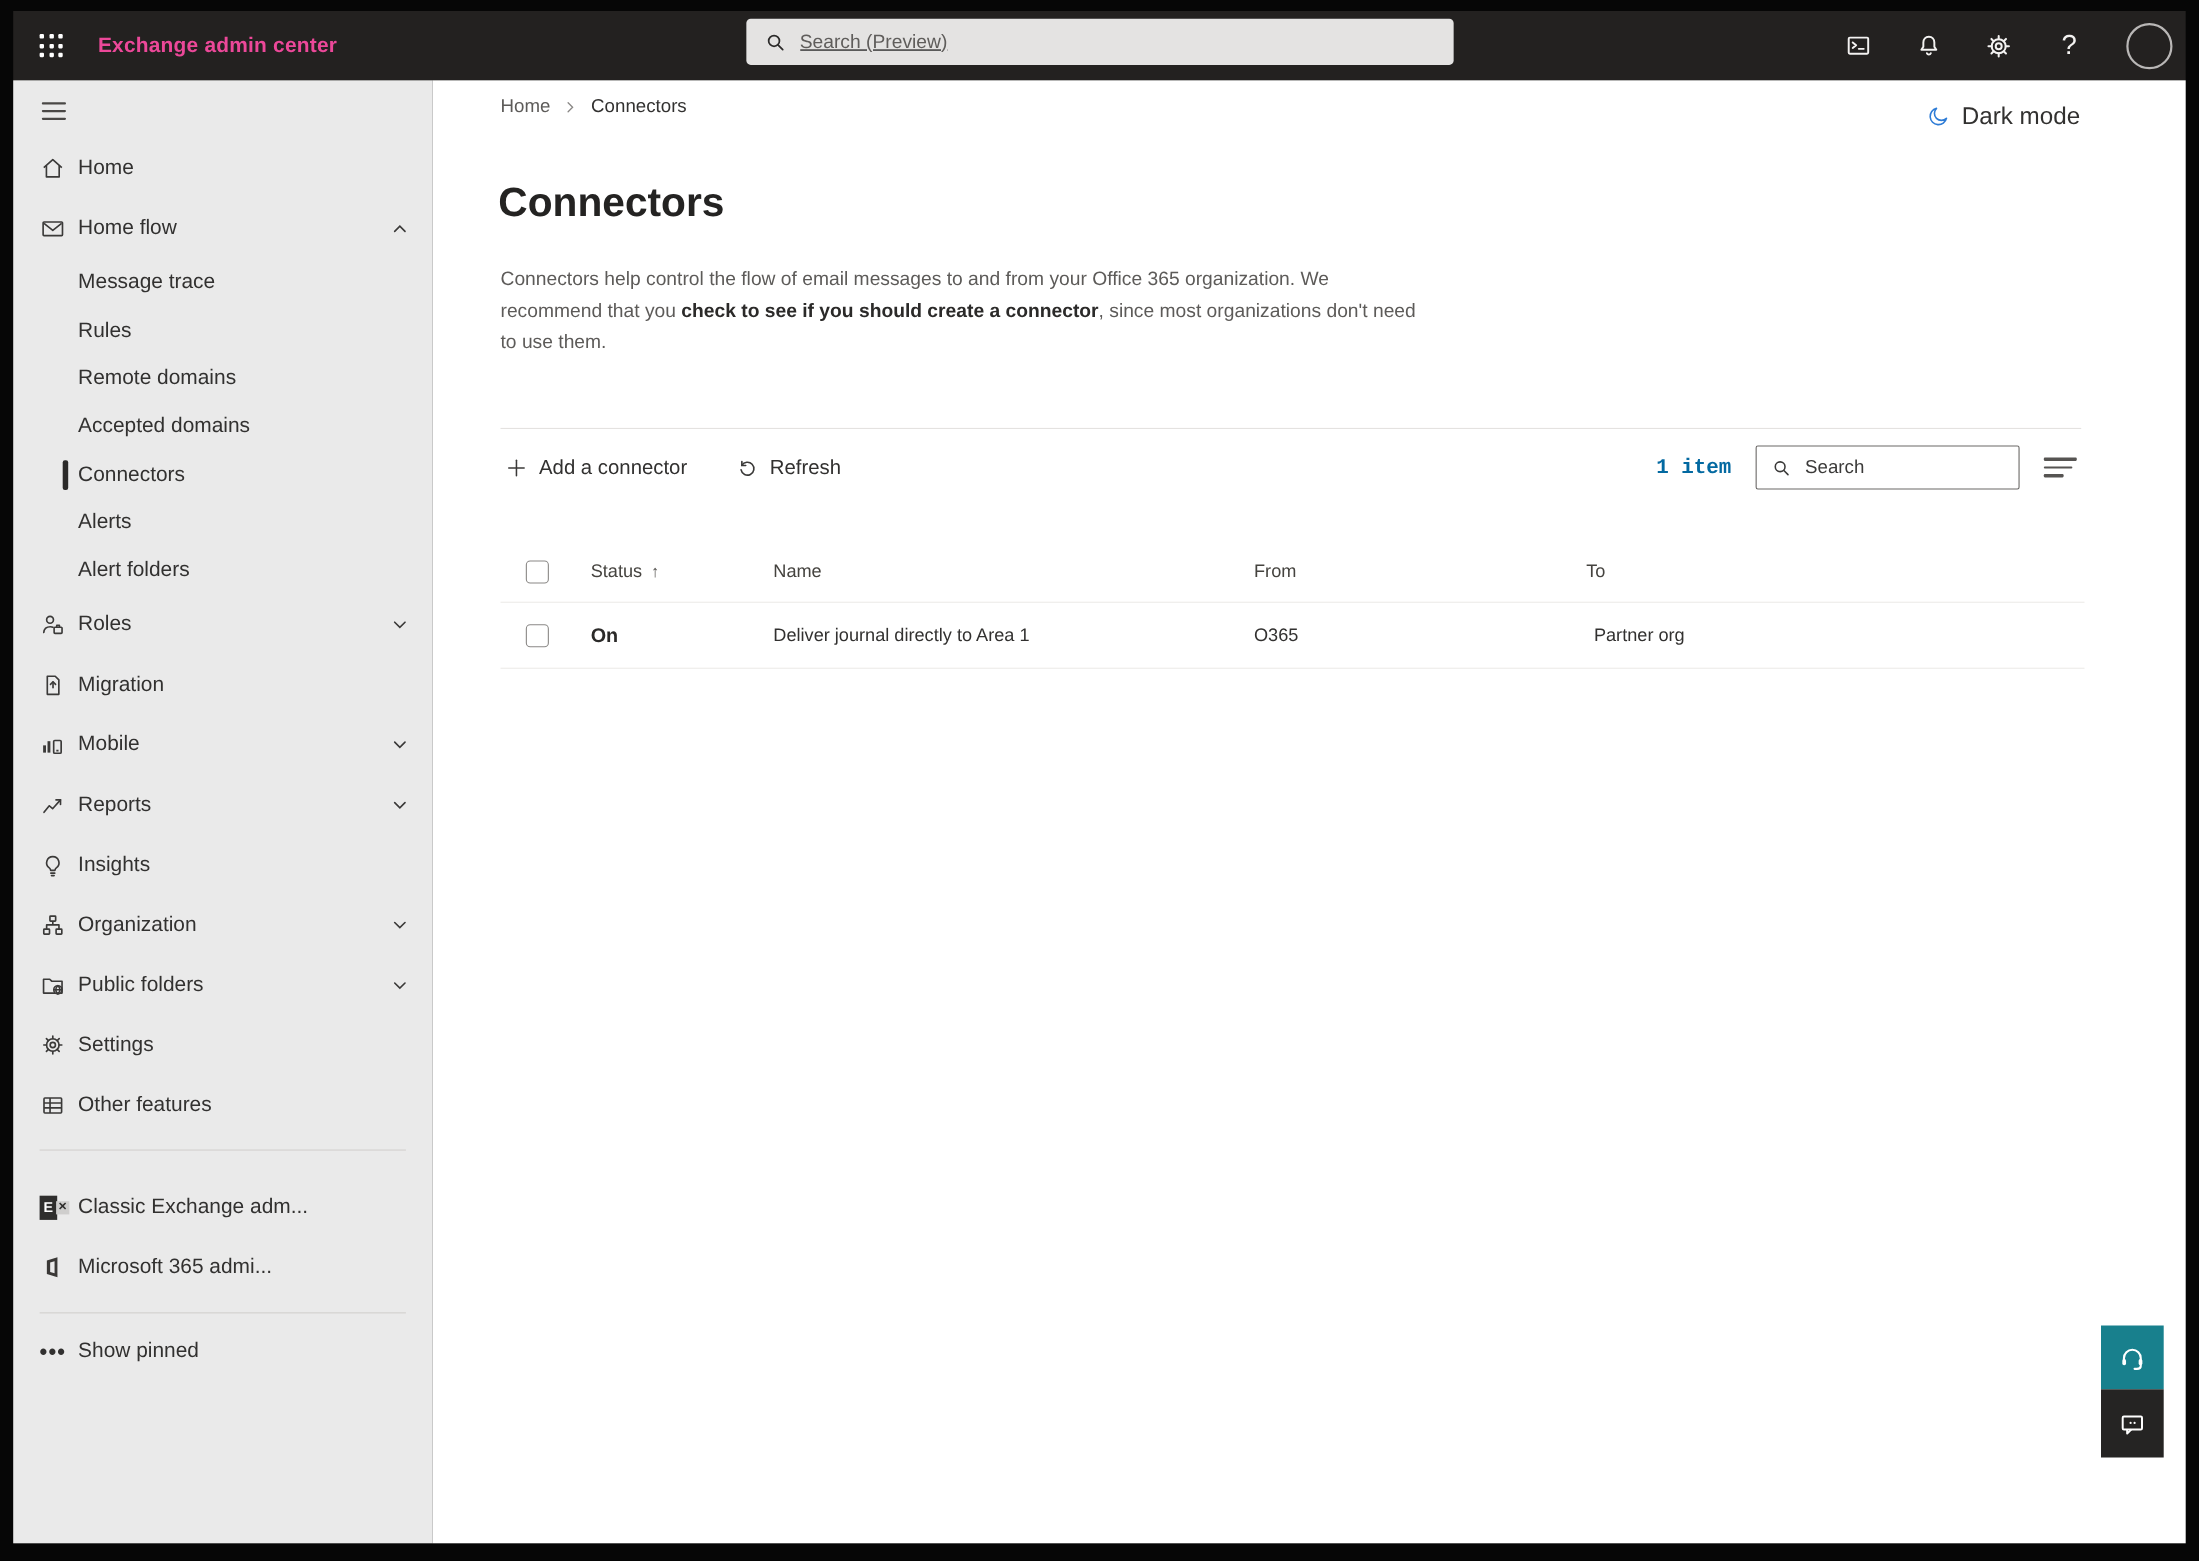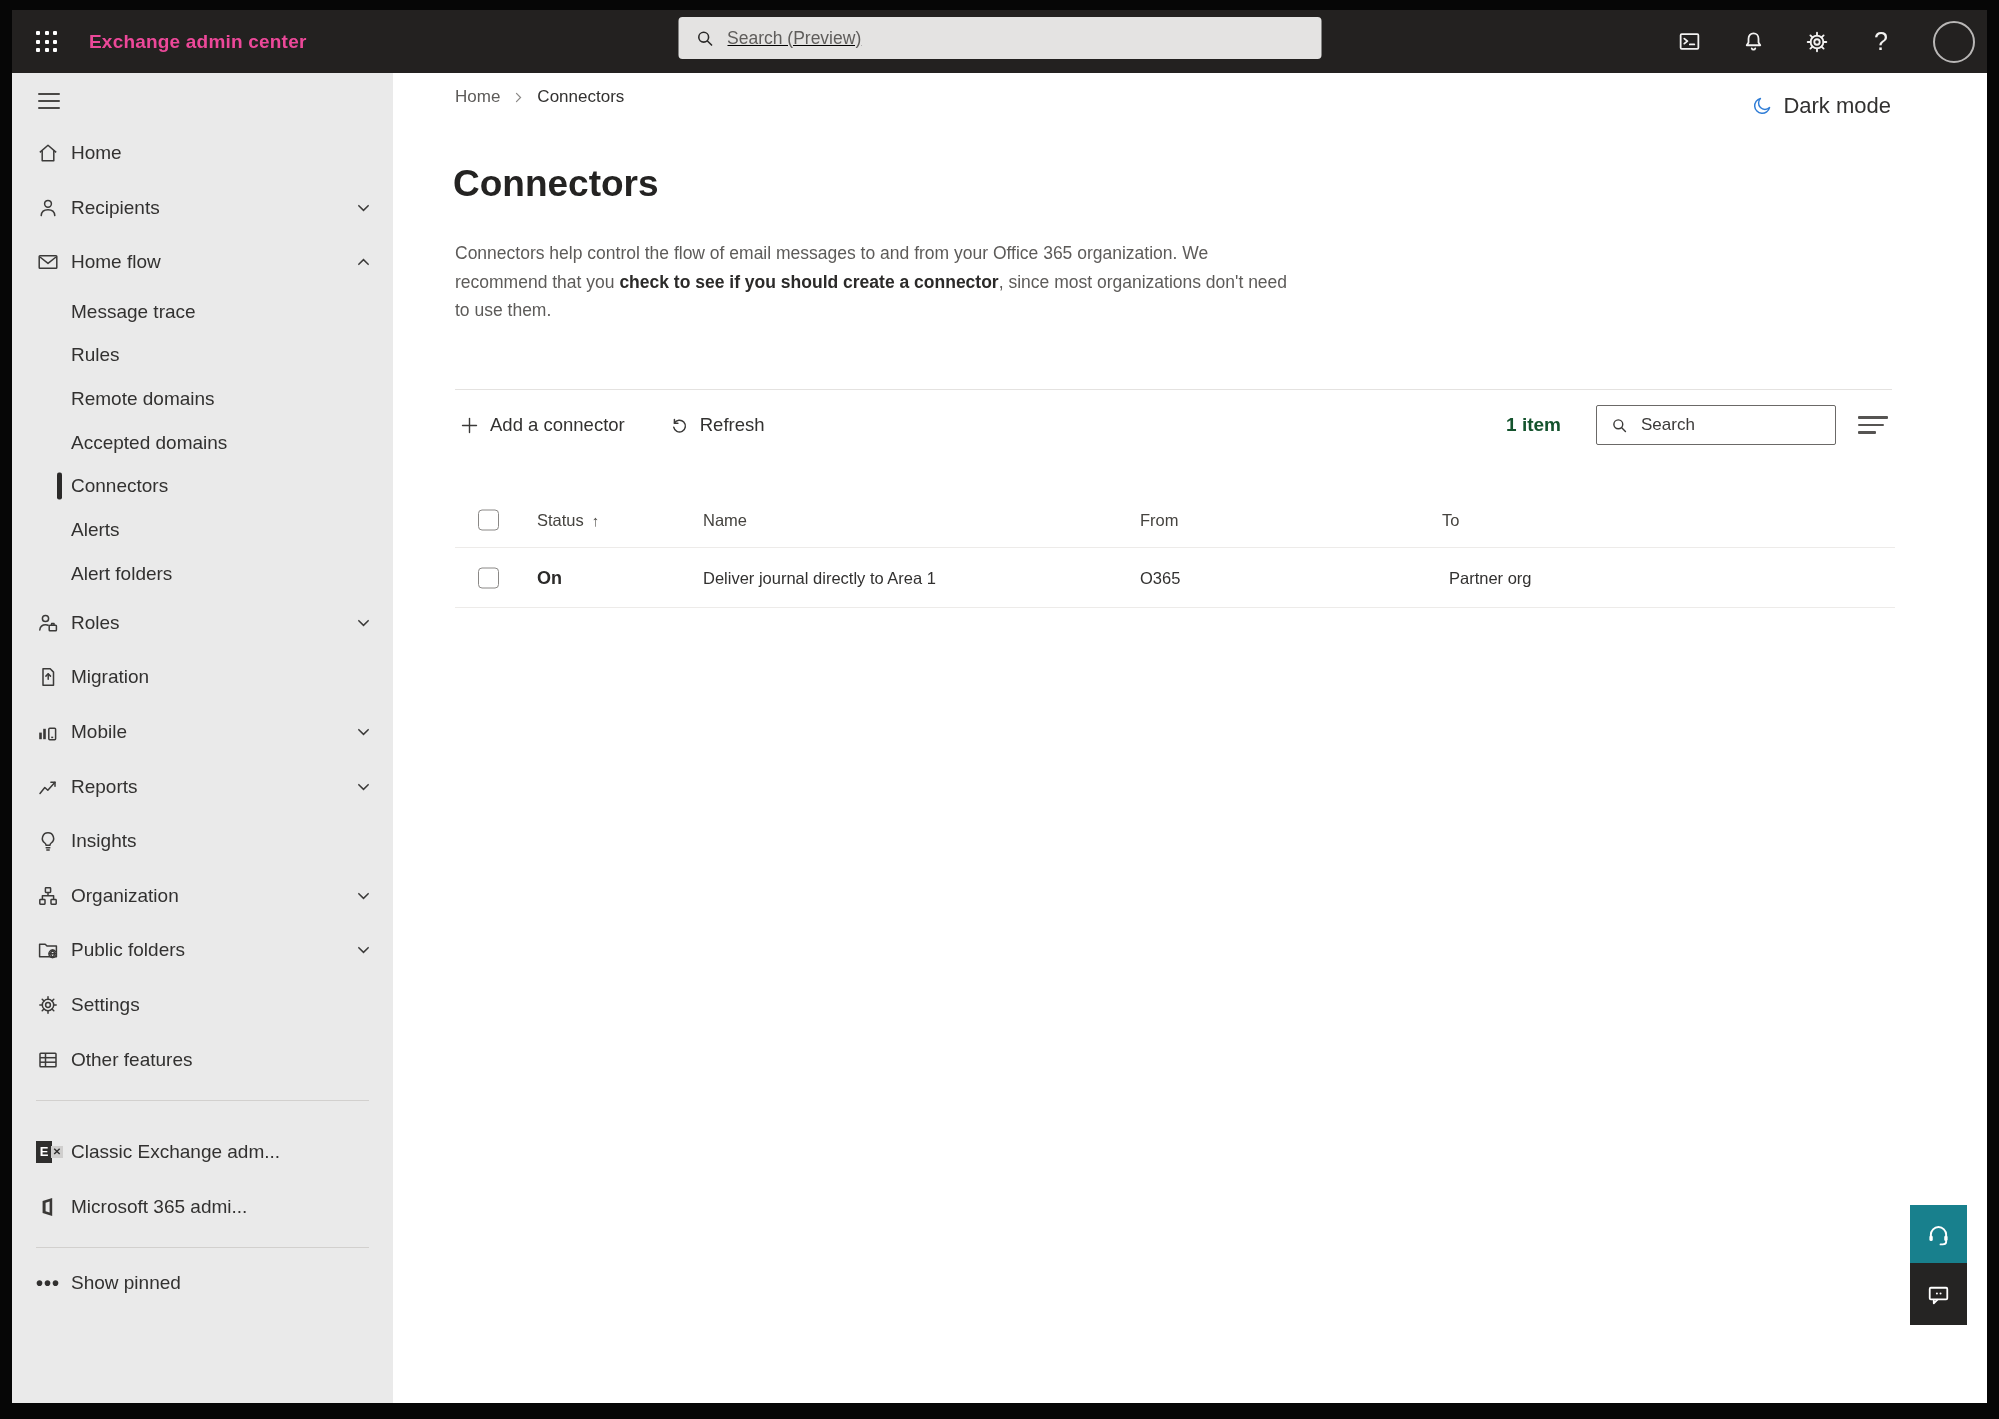--- a/index.html
+++ b/index.html
@@ -47,21 +47,21 @@
   .darkmode{position:absolute;right:96px;top:20px;display:flex;align-items:center;gap:10px;cursor:pointer;}
   .darkmode .dm-lbl{font-size:22px;color:#323130;}
   .page-title{position:absolute;left:60px;top:90px;font-size:37px;font-weight:700;color:#242322;margin:0;}
   .page-desc{position:absolute;left:62px;top:166px;width:845px;font-size:17.5px;line-height:28.5px;color:#5d5b59;margin:0;}
   .page-desc b{color:#2b2a29;font-weight:700;}
   .hr1{position:absolute;left:62px;right:95px;top:316px;height:1px;background:#e4e2e0;}
 
   .toolbar-left{position:absolute;left:60px;top:331px;height:42px;display:flex;align-items:center;gap:32px;}
   .cmd-btn{display:flex;align-items:center;gap:10px;font-size:18.5px;color:#323130;cursor:pointer;padding:4px 6px;}
   .toolbar-right{position:absolute;right:95px;top:331px;height:42px;display:flex;align-items:center;gap:18px;}
-  .item-count{font-family:Liberation Sans, sans-serif;font-weight:700;font-size:19px;color:#14532d;margin-right:17px;}
+  .item-count{font-family:Liberation Mono, monospace;font-weight:700;font-size:19px;color:#0369a1;margin-right:4px;}
   .tbl-search{width:240px;height:40px;border:1px solid #6b6967;border-radius:2px;background:#fff;display:flex;align-items:center;box-sizing:border-box;}
   .tbl-search svg{margin-left:13px;}
   .tbl-search input{flex:1;min-width:0;border:none;outline:none;font-size:17px;color:#323130;margin-left:10px;font-family:"Liberation Sans",sans-serif;background:transparent;}
   .tbl-search input::placeholder{color:#3b3a39;}
   .sortlines{display:flex;flex-direction:column;gap:5px;cursor:pointer;padding:4px;}
   .sortlines span{height:2.6px;background:#565452;border-radius:1px;}
   .sl1{width:30px;}.sl2{width:26px;}.sl3{width:18px;}
 
   .thead{position:absolute;left:0;right:0;top:418px;height:57px;}
   .trow{position:absolute;left:0;right:0;top:475px;height:60px;}
@@ -147,30 +147,20 @@
       </div>
     <div class="nav">
       <div class="nav-item">
         <svg class="ic" viewBox="0 0 24 24" fill="none" stroke="#3b3a39" stroke-width="1.5" stroke-linejoin="round">
             <path d="M3.8 11.4 12 4.2l8.2 7.2"></path>
             <path d="M6.2 9.4v10.4h11.6V9.4"></path>
           </svg>
         <span class="lbl">Home</span>
       </div>
       <div class="nav-item">
-        <svg class="ic" viewBox="0 0 24 24" fill="none" stroke="#3b3a39" stroke-width="1.5" stroke-linecap="round">
-            <circle cx="12" cy="7.8" r="3.4"></circle>
-            <path d="M5.2 19.6c.3-3.8 3.1-5.8 6.8-5.8s6.5 2 6.8 5.8"></path>
-          </svg>
-        <span class="lbl">Recipients</span>
-        <svg class="chev" width="15" height="15" viewBox="0 0 16 16" fill="none" stroke="#3b3a39" stroke-width="1.6" stroke-linecap="round">
-            <polyline points="3,5.5 8,10.5 13,5.5"></polyline>
-          </svg>
-      </div>
-      <div class="nav-item">
         <svg class="ic" viewBox="0 0 24 24" fill="none" stroke="#3b3a39" stroke-width="1.5" stroke-linejoin="round">
             <rect x="3.2" y="5.8" width="17.6" height="12.4" rx="0.8"></rect>
             <polyline points="4,7 12,13.4 20,7"></polyline>
           </svg>
         <span class="lbl">Home flow</span>
         <svg class="chev up" width="15" height="15" viewBox="0 0 16 16" fill="none" stroke="#3b3a39" stroke-width="1.6" stroke-linecap="round">
             <polyline points="3,5.5 8,10.5 13,5.5"></polyline>
           </svg>
       </div>
       <div class="nav-item nav-sub">

